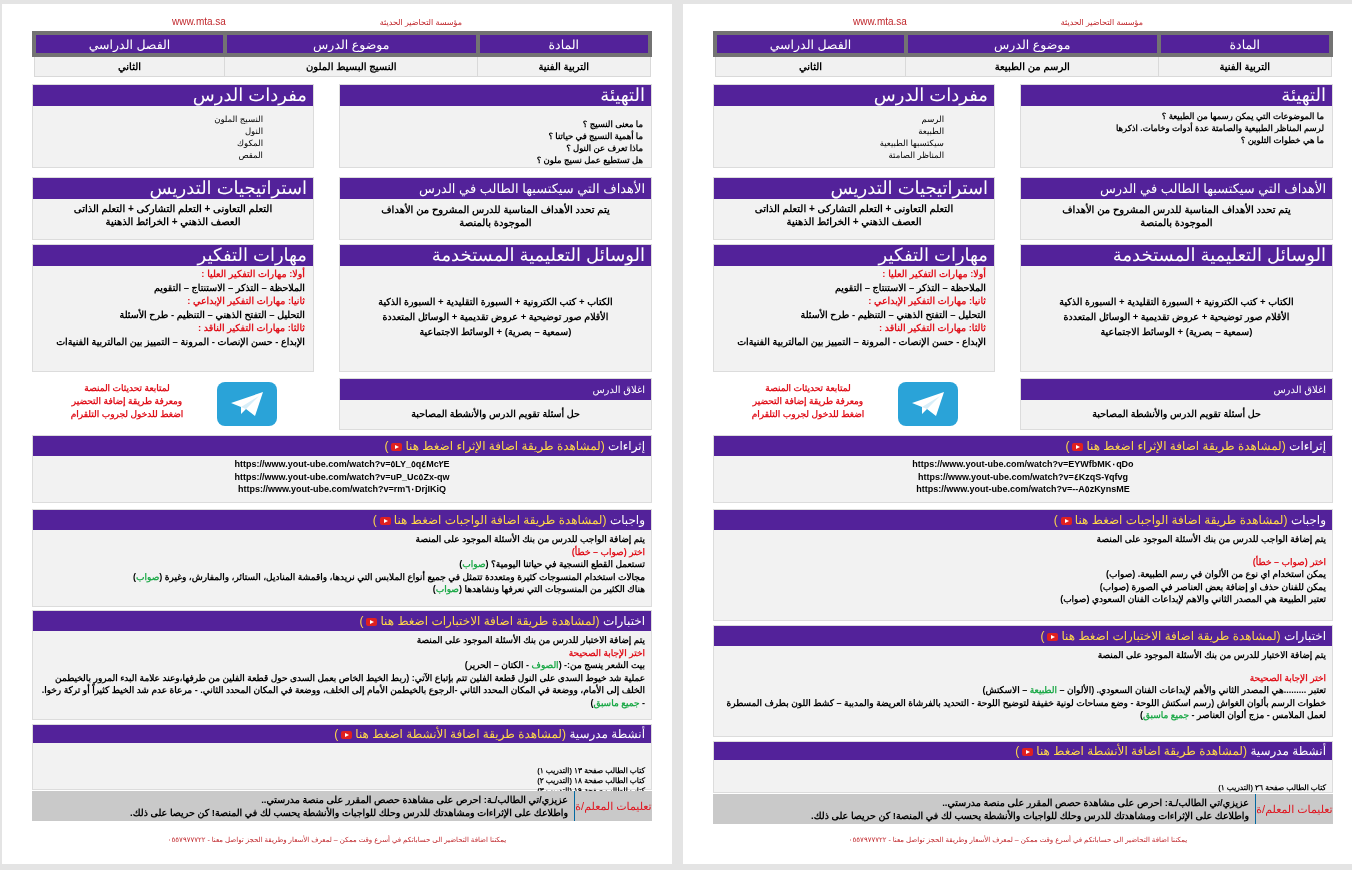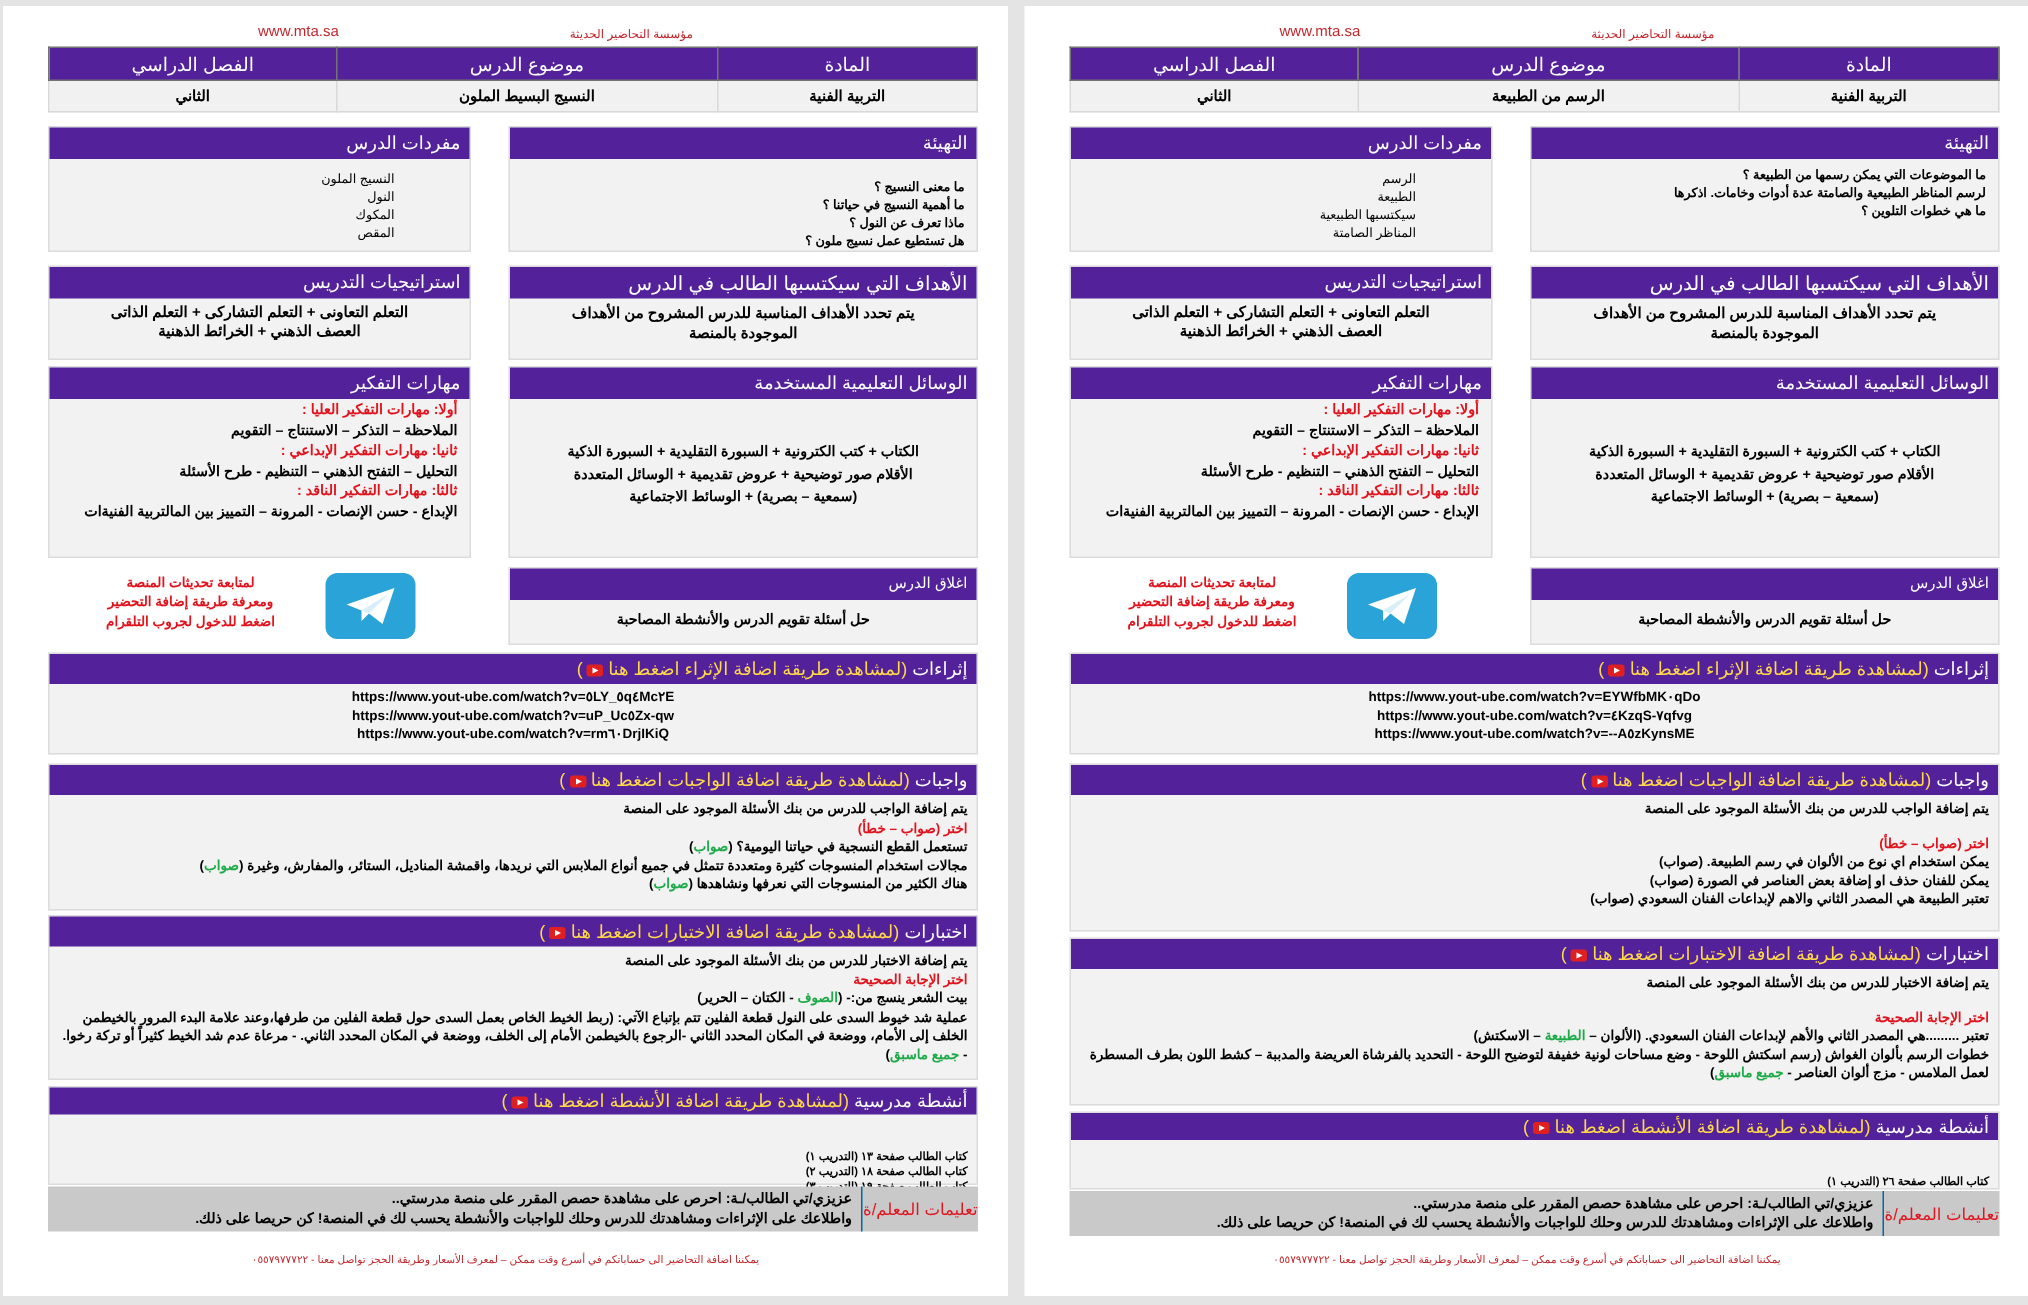--- a/index.html
+++ b/index.html
@@ -5,24 +5,24 @@
   * { box-sizing: border-box; margin: 0; padding: 0; }
   html, body { width: 1352px; height: 870px; overflow: hidden; }
   body { background: #e4e4e4; font-family: "Liberation Sans", sans-serif; color: #000; position: relative; }
   .page { position: absolute; top: 4px; width: 670px; height: 860px; background: #fff; direction: rtl; }
   #page-left { left: 2px; }
   #page-right { left: 683px; }
   .topline { position: absolute; top: 12px; left: 30px; right: 30px; height: 14px; font-size: 9px; color: #c0282d; }
   .topline .org { position: absolute; right: 180px; top: 2px; font-size: 8px; }
   .topline .url { position: absolute; left: 140px; top: 0; font-size: 10px; }
   table.head { position: absolute; top: 27px; left: 30px; width: 620px; border-collapse: collapse; }
-  table.head th { background: #53229a; color: #fff; font-weight: normal; font-size: 12.5px; height: 22px; border: 1px solid #737373; }
+  table.head th { background: #53229a; color: #fff; font-weight: normal; font-size: 12.5px; height: 22px; border: 4px solid #737373; }
   table.head td { background: #f1f1f1; font-size: 10px; font-weight: bold; height: 21px; text-align: center; border: 1px solid #d9d9d9; }
   .box { position: absolute; background: #f2f2f2; border: 1px solid #dcdcdc; }
-  .box .hdr { background: #53229a; color: #fff; height: 21px; line-height: 21px; padding: 0 6px; font-size: 12px; }
+  .box .hdr { background: #53229a; color: #fff; height: 21px; line-height: 21px; padding: 0 6px; font-size: 18px; }
   .box .body { padding: 4px 8px; font-size: 9px; line-height: 12.5px; }
   .center { text-align: center; }
   .bold { font-weight: bold; }
   .red { color: #e0141e; }
   .green { color: #1faa4a; }
   .yellow { color: #ffd84a; margin-top: 24px; }
   .wide { position: absolute; left: 30px; width: 620px; background: #f2f2f2; border: 1px solid #dcdcdc; }
   .wide .hdr { background: #53229a; color: #fff; height: 20px; line-height: 20px; padding: 0 6px; font-size: 12px; }
   .yt { display: inline-block; width: 11px; height: 8px; background: #e02020; border-radius: 2px; vertical-align: middle; margin: 0 3px; position: relative; }
   .yt::after { content: ""; position: absolute; left: 4px; top: 2px; border-left: 4px solid #fff; border-top: 2px solid transparent; border-bottom: 2px solid transparent; }

